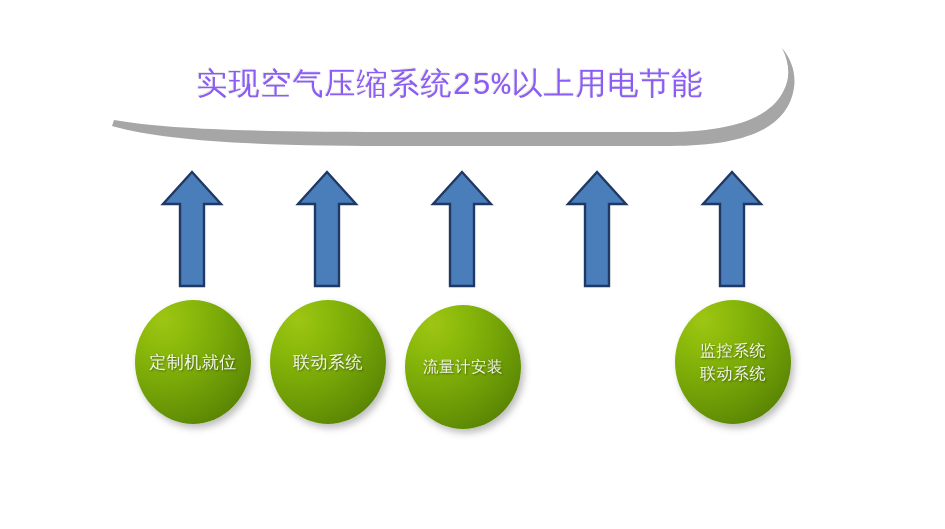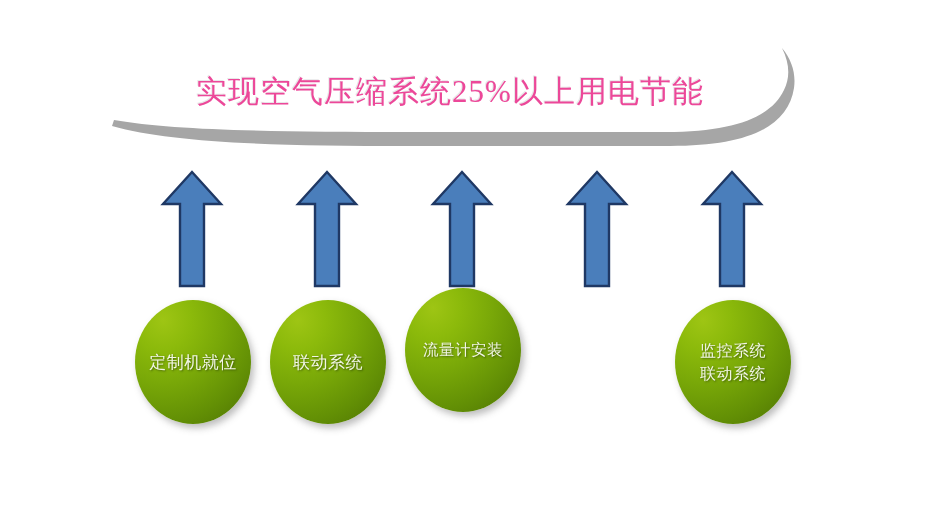--- a/index.html
+++ b/index.html
@@ -33,30 +33,30 @@
     position: absolute;
     left: 0;
     top: 0;
     width: 700px;
     height: 112px;
     pointer-events: none;
   }
   .title-text {
     position: absolute;
     left: 40px;
-    top: 28px;
+    top: 20px;
     width: 600px;
     height: 60px;
     display: flex;
     align-items: center;
     justify-content: center;
-    font-family: Liberation Serif, serif;
+    font-family: Liberation Mono, monospace;
     font-size: 31px;
     letter-spacing: 1px;
-    color: #ec4899;
+    color: #8b5cf6;
     white-space: nowrap;
     text-shadow: 1px 1px 0 rgba(255,255,255,0.95), -1px -1px 0 rgba(185,185,190,0.35);
   }
 
   
   .arrow {
     position: absolute;
     width: 62px;
     height: 118px;
   }
@@ -146,21 +146,21 @@
       <path d="M31,2 L60,34 L43,34 L43,116 L19,116 L19,34 L2,34 Z" fill="#4a7ebb" stroke="#1f3864" stroke-width="2.4" stroke-linejoin="miter"></path>
     </svg>
   </div>
 
   <div class="node" style="left:135px; top:300px;">
     <span class="node-label">定制机就位</span>
   </div>
   <div class="node" style="left:270px; top:300px;">
     <span class="node-label">联动系统</span>
   </div>
-  <div class="node" style="left:405px; top:288px;align-items:center;">
+  <div class="node" style="left:405px; top:305px;align-items:center;">
     <span class="node-label small">流量计安装</span>
   </div>
   <div class="node" style="left:675px; top:300px;align-items:center;">
     <span class="node-label two-line">监控系统
 联动系统</span>
   </div>
 
 </div>
 
 </body></html>

